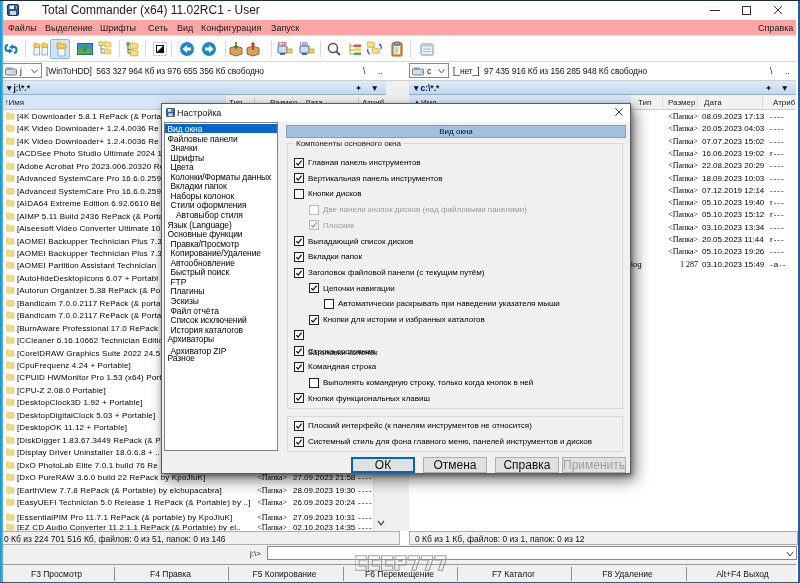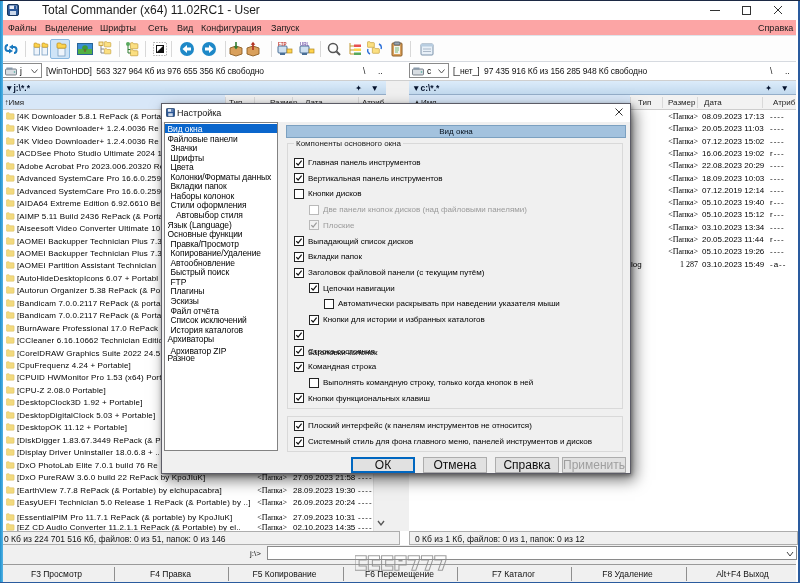--- a/index.html
+++ b/index.html
@@ -518,26 +518,26 @@
   </div>
 <div id="divider"></div>
 <div id="rpanel">
 <div class="row" style="top:0.00px;">
       <span class="fcol ral" style="left:242px;width:47px;">&lt;Папка&gt;</span>
       <span class="fcol" style="left:293px;">08.09.2023 17:13</span>
       <span class="fcol" style="left:361px;letter-spacing:1px;">----</span>
     </div>
 <div class="row" style="top:12.30px;">
       <span class="fcol ral" style="left:242px;width:47px;">&lt;Папка&gt;</span>
-      <span class="fcol" style="left:293px;">20.05.2023 11:03</span>
+      <span class="fcol" style="left:293px;">20.05.2023 04:03</span>
       <span class="fcol" style="left:361px;letter-spacing:1px;">----</span>
     </div>
 <div class="row" style="top:24.60px;">
       <span class="fcol ral" style="left:242px;width:47px;">&lt;Папка&gt;</span>
-      <span class="fcol" style="left:293px;">07.12.2023 15:02</span>
+      <span class="fcol" style="left:293px;">07.07.2023 15:02</span>
       <span class="fcol" style="left:361px;letter-spacing:1px;">----</span>
     </div>
 <div class="row" style="top:36.90px;">
       <span class="fcol ral" style="left:242px;width:47px;">&lt;Папка&gt;</span>
       <span class="fcol" style="left:293px;">16.06.2023 19:02</span>
       <span class="fcol" style="left:361px;letter-spacing:1px;">r---</span>
     </div>
 <div class="row" style="top:49.20px;">
       <span class="fcol ral" style="left:242px;width:47px;">&lt;Папка&gt;</span>
       <span class="fcol" style="left:293px;">22.08.2023 20:29</span>

